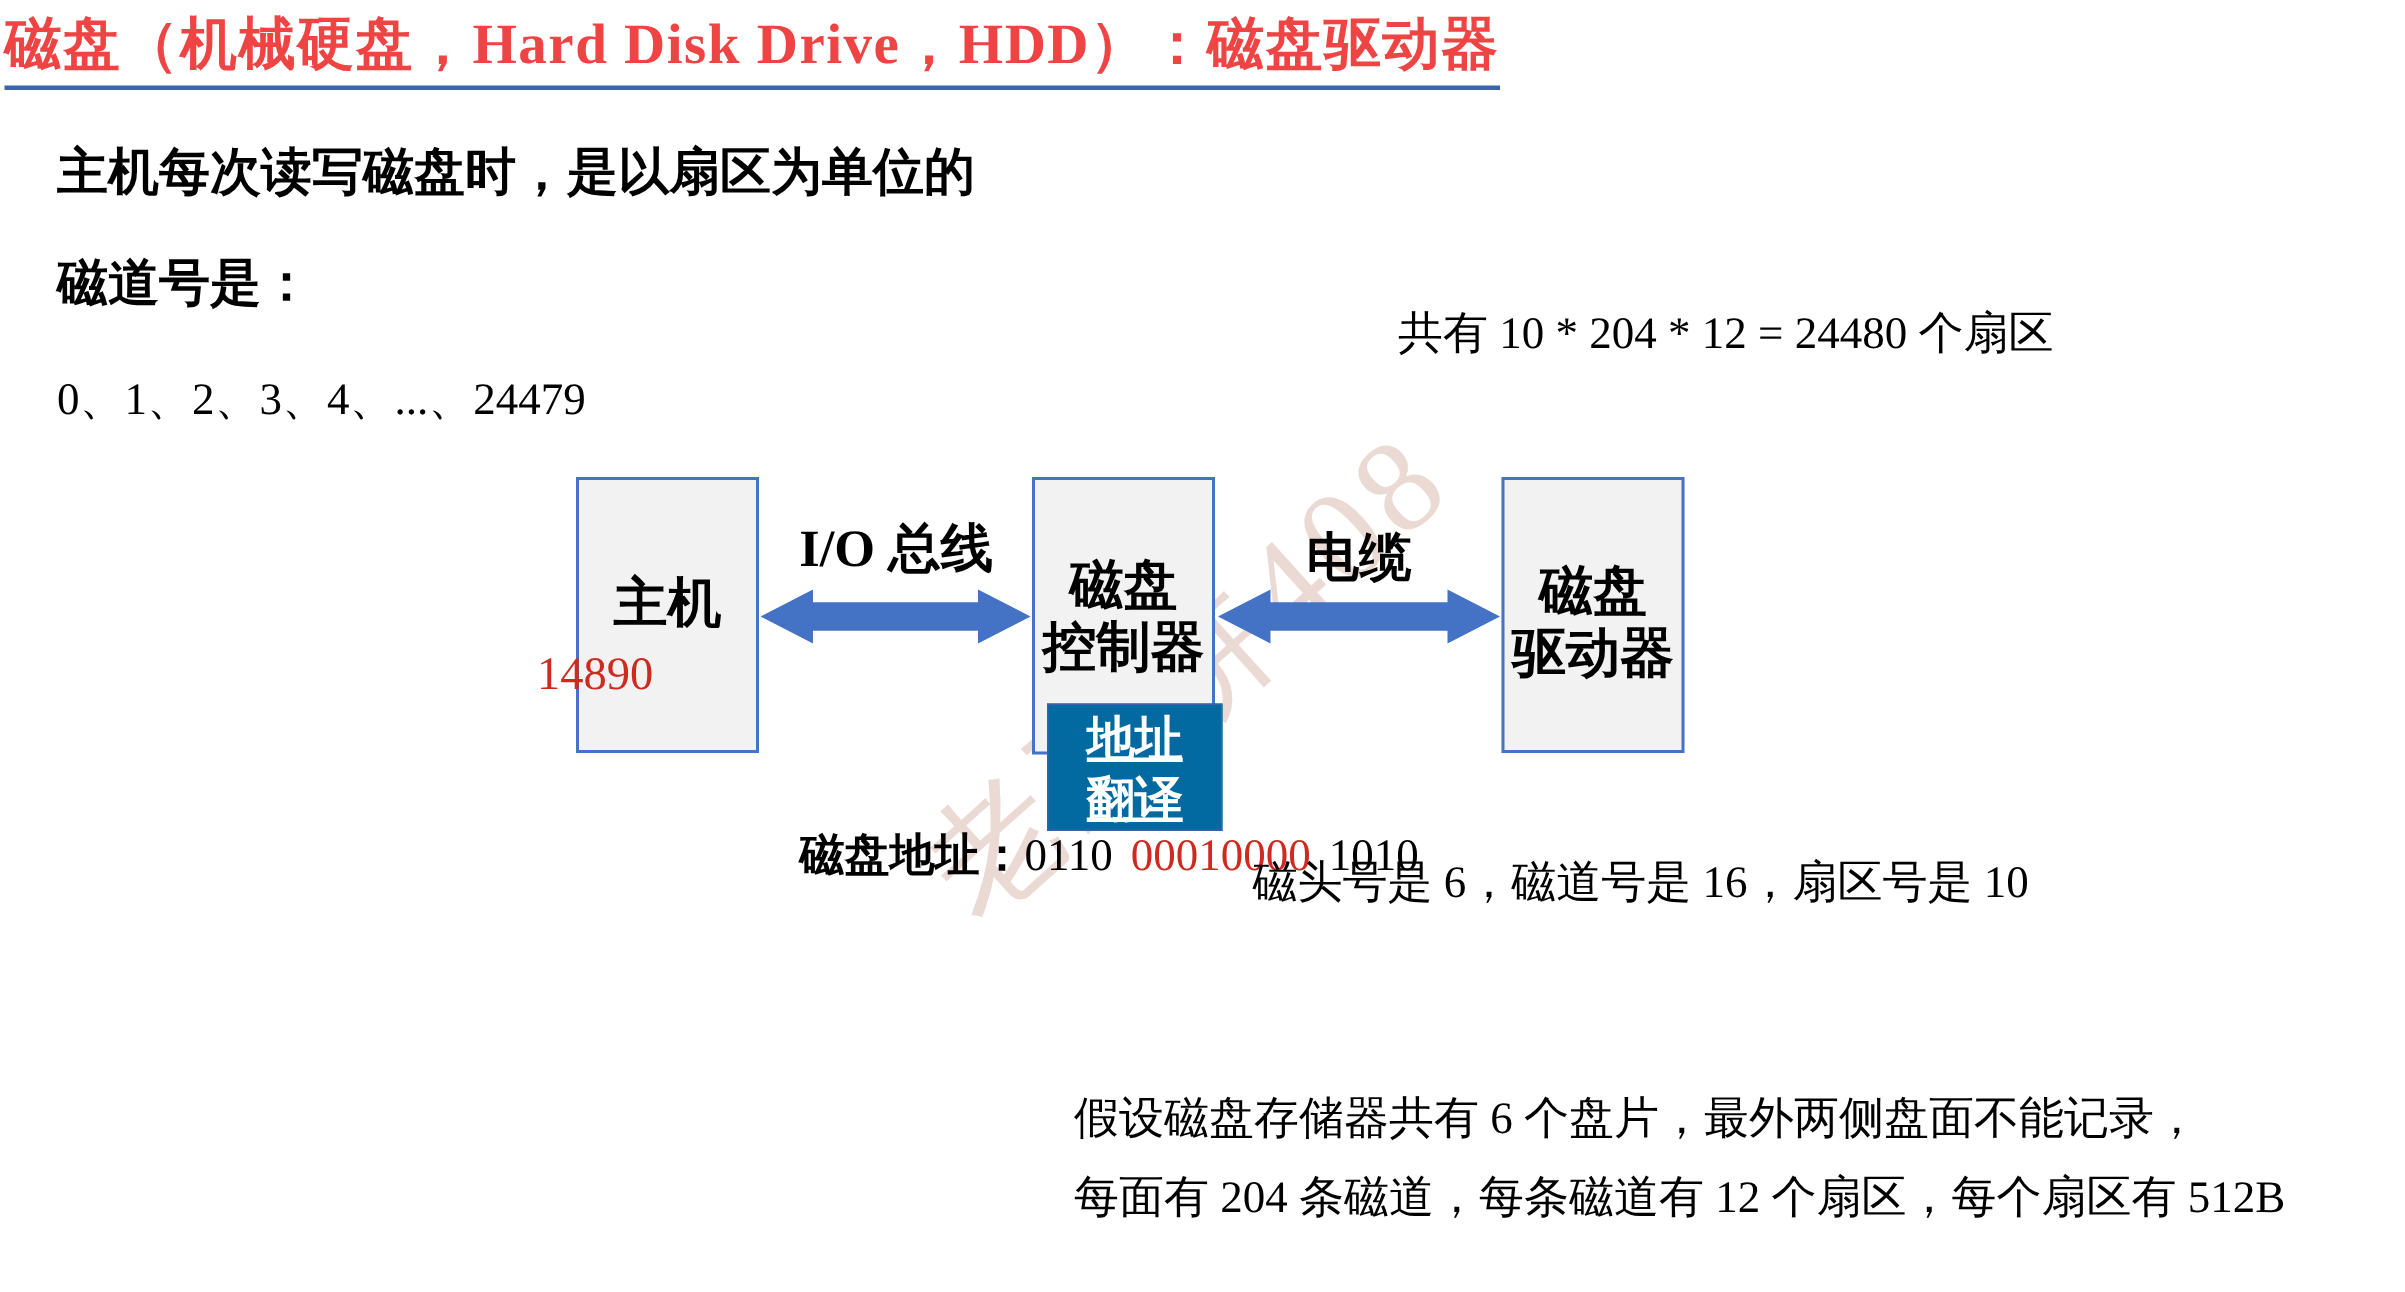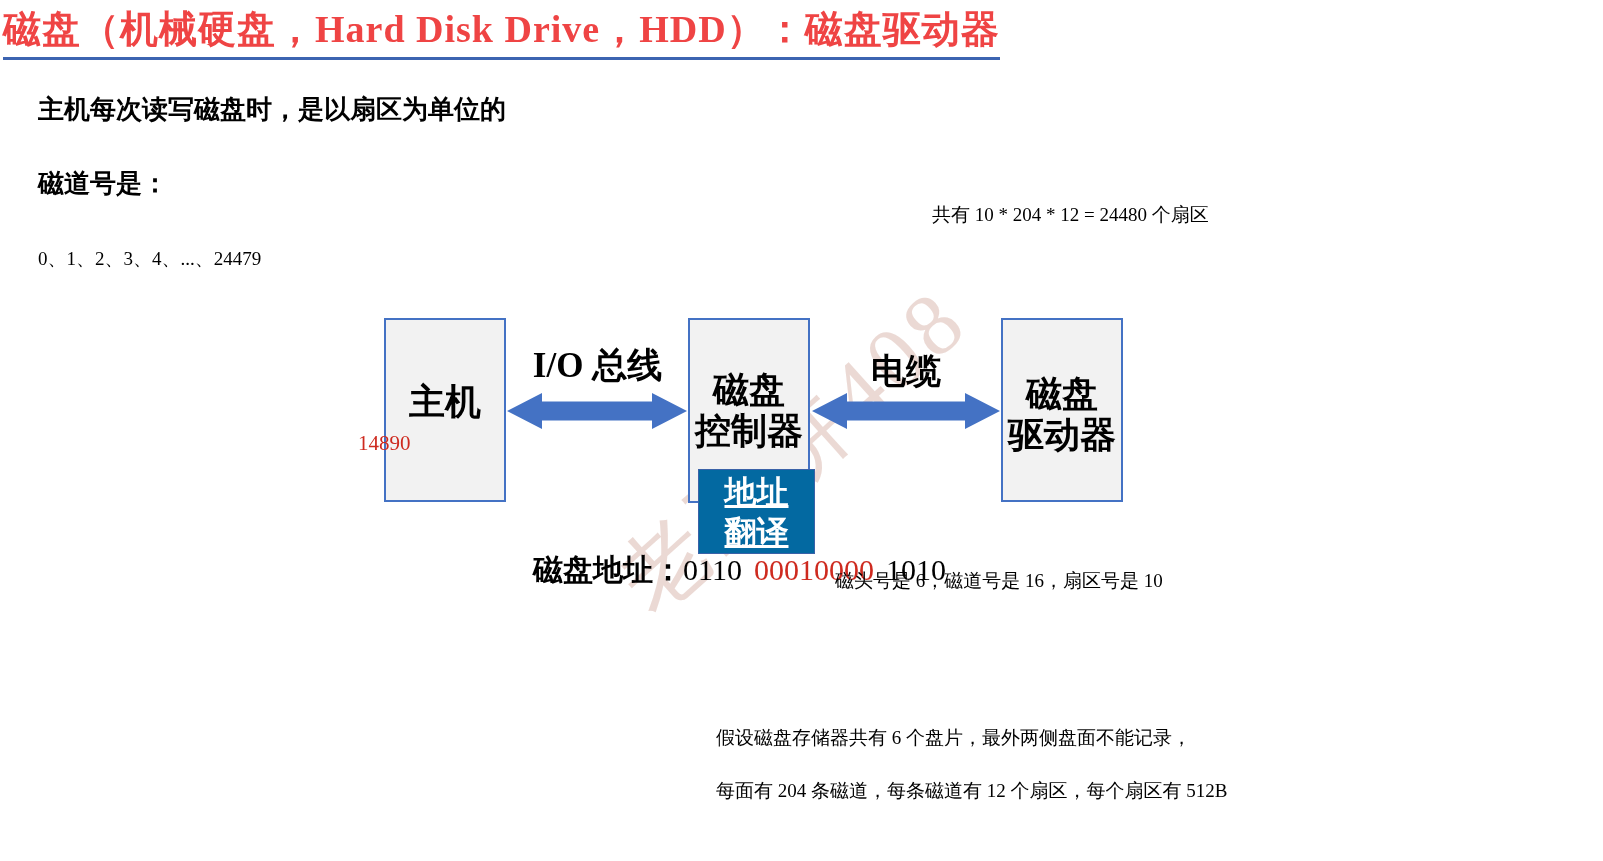--- a/index.html
+++ b/index.html
@@ -19,22 +19,22 @@
     font-size:38px;
     font-weight:600;
     letter-spacing:1px;
     color:#ef4444;
     border-bottom:3px solid #3C64B1;
     padding-bottom:2px;
     white-space:nowrap;
     z-index:2;
   }
 
-  .bold-line { font-weight:bold; font-size:26px; white-space:nowrap; z-index:2; }
-  .body-line { font-size:19px; white-space:nowrap; z-index:2; }
+  .bold-line { font-weight:bold; font-size:34px; white-space:nowrap; z-index:2; }
+  .body-line { font-size:30px; white-space:nowrap; z-index:2; }
 
   
   .watermark {
     left:493px; top:391px;
     width:600px; height:120px;
     line-height:120px;
     text-align:center;
     font-size:88px;
     letter-spacing:6px;
     color:rgba(231,210,204,0.85);
@@ -105,21 +105,21 @@
   <div class="abs bold-line" style="left:38px; top:92px;">主机每次读写磁盘时，是以扇区为单位的</div>
 
   <div class="abs bold-line" style="left:38px; top:166px;">磁道号是：</div>
 
   <div class="abs body-line" style="left:932px; top:202px;">共有 10 * 204 * 12 = 24480 个扇区</div>
 
   <div class="abs body-line" style="left:38px; top:246px;">0、1、2、3、4、...、24479</div>
 
   <div class="abs gray-box" style="left:384px; top:318px; width:122px; height:184px;"></div>
   <div class="abs box-label" style="left:384px; top:382px; width:122px;">主机</div>
-  <div class="abs body-line red-text" style="left:358px; top:431px; font-size:21px;">14890</div>
+  <div class="abs body-line red-text" style="left:358px; top:431px; font-size:31px;">14890</div>
 
   <div class="abs arrow-label" style="left:500px; top:342px; width:195px;">I/O 总线</div>
   <svg class="abs arrow-svg" style="left:507px; top:392px;" width="180" height="38" viewBox="0 0 180 38">
     <polygon points="0,19 35,1 35,9.5 145,9.5 145,1 180,19 145,37 145,28.5 35,28.5 35,37" fill="#4472C4"></polygon>
   </svg>
 
   <div class="abs gray-box" style="left:688px; top:318px; width:122px; height:185px;"></div>
   <div class="abs box-label" style="left:688px; top:370px; width:122px;">
     <div>磁盘</div>
     <div>控制器</div>

